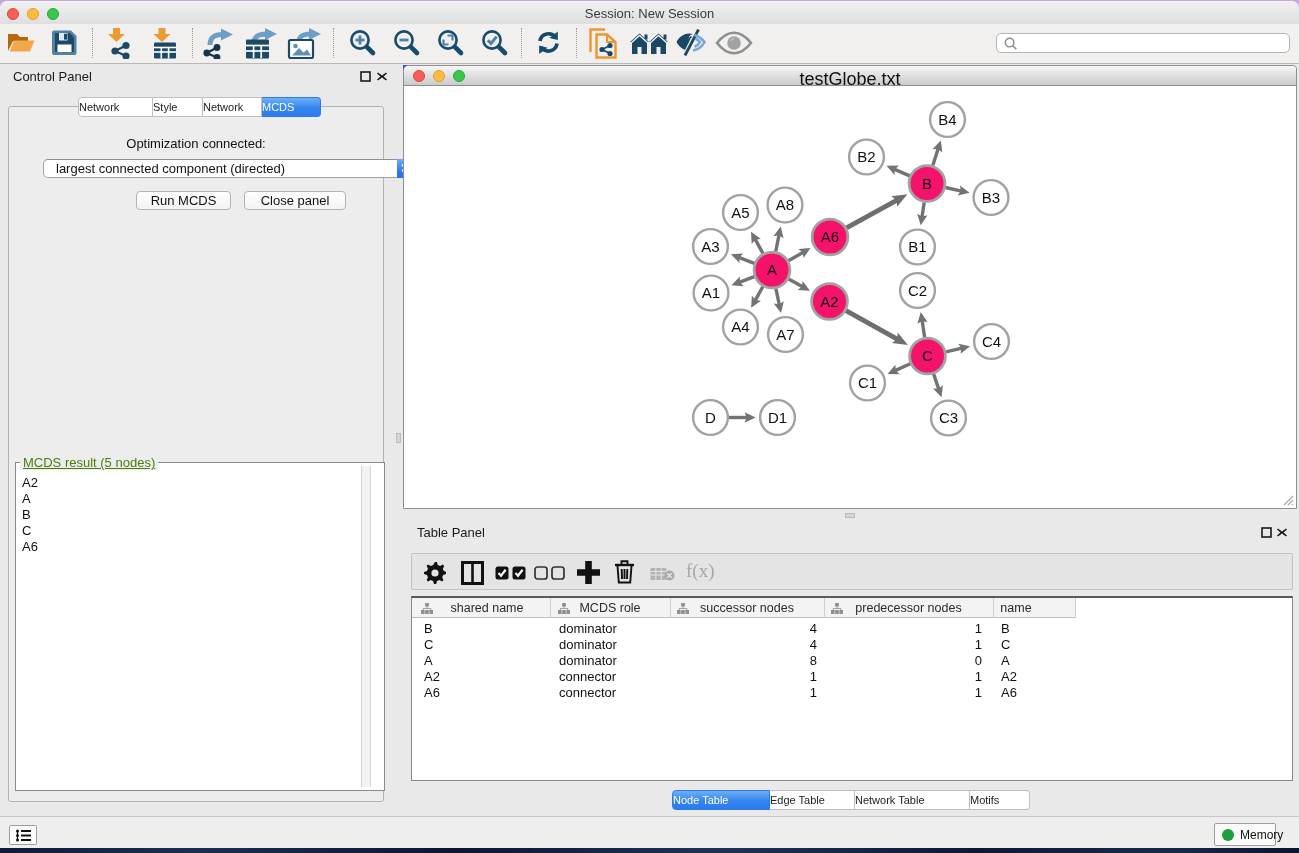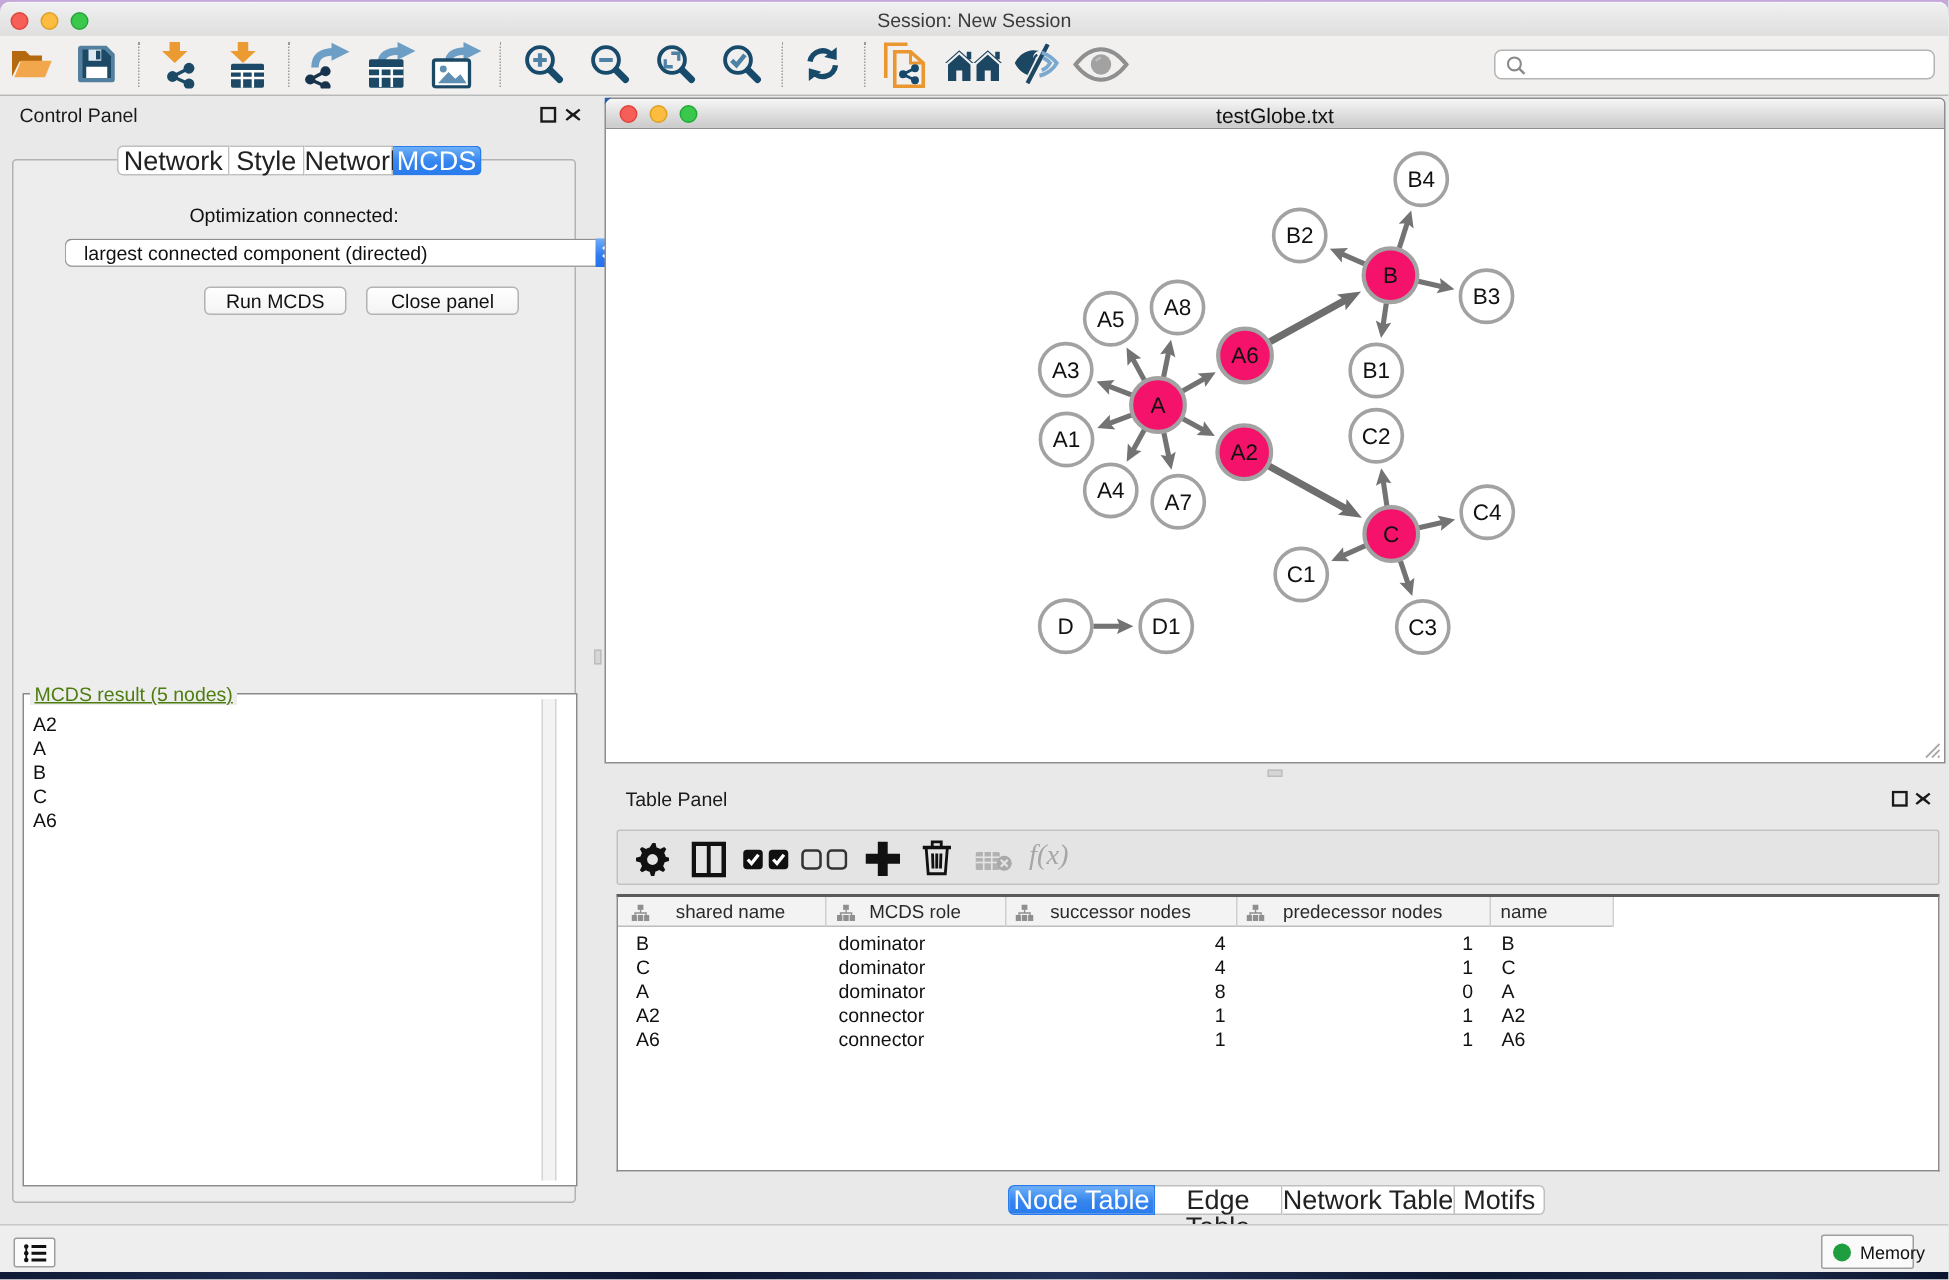--- a/index.html
+++ b/index.html
@@ -16,21 +16,21 @@
      border-bottom:1px solid #b9b9b9; }
   .sep { top:4px; width:1px; height:30px; border-left:1px dotted #9b9b9b; }
   #searchbox { left:996px; top:9px; width:294px; height:20px; background:#fff;
      border:1px solid #b4b4b4; border-radius:5px; }
   #main { left:0; top:64px; width:1299px; height:752px; background:#e9e9e9; }
   .ptitle { font-size:13px; color:#1a1a1a; }
   #cp-body { left:8px; top:42px; width:376px; height:696px;
      border:1px solid #b3b3b3; border-radius:3px; background:#ededed; }
   .tabs { display:flex; height:20px; }
   .tab { border:1px solid #bfbfbf; border-left:none; background:#fff; color:#222;
-     font-size:18px; text-align:center; line-height:18px; }
+     font-size:11px; line-height:18px; }
   .tab.first { border-left:1px solid #bfbfbf; border-radius:4px 0 0 4px; }
   .tab.last { border-radius:0 4px 4px 0; }
   .tab.sel { background:linear-gradient(#6db0f7,#3585ef 55%,#2a7ced); color:#fff; border-color:#2a7ced; }
   .btn { background:linear-gradient(#ffffff,#f3f3f3); border:1px solid #b3b3b3;
      border-radius:4px; font-size:13px; color:#111; text-align:center;margin-left:42px; }
   #dropdown { left:43px; top:95px; width:372px; height:19px; background:#fff;
      border:1px solid #a2a2a2; border-top-color:#8f8f8f; border-radius:5px;padding-left:40px; }
   #dropdown .txt { left:12px; top:1px; font-size:13px; color:#111; }
   #dropdown .cap { right:-1px; top:-1px; width:18px; height:19px;
      background:linear-gradient(#70acf8,#2f7cf0 60%,#2471ea); border-radius:0 5px 5px 0; }
@@ -38,21 +38,21 @@
      border:1px solid #8a8a8a; background:#fff; }
   #legend { left:20px; top:391px; font-size:13px; color:#4d7c0f; background:#ededed; padding:0 3px;text-decoration:underline; }
   #mtrack { left:361px; top:402px; width:10px; height:321px; background:#f3f3f3;
      border-left:1px solid #d6d6d6; border-right:1px solid #d6d6d6; }
   .mitem { font-size:13px; color:#111; }
   #netwin { left:403px; top:1px; width:894px; height:444px; background:#fff;
      border:1px solid #8e8e8e; border-radius:4px 4px 0 0; }
   #nettb { left:0; top:0; width:892px; height:20px;
      background:linear-gradient(#f6f6f6,#d5d5d5 75%,#cbcbcb);
      border-bottom:1px solid #8e8e8e; border-radius:4px 4px 0 0; }
-  #nettb .t { width:100%; text-align:center; top:3px; font-size:14px; color:#111; }
+  #nettb .t { width:100%; text-align:center; top:3px; font-size:18px; color:#111; }
   #ttoolbar { left:411px; top:489px; width:882px; height:37px; background:#e4e4e4;
      border:1px solid #c2c2c2; border-radius:2px; }
   #ttable { left:411px; top:532px; width:882px; height:185px; background:#fff;
      border:1px solid #8a8a8a; border-top:2px solid #5a5a5a; }
   .thtxt { font-size:12.5px; color:#2a2a2a; text-align:center; top:3px; width:100%; }
   .row { font-size:13px; color:#111; }
   #statusbar { left:0; top:816px; width:1299px; height:32px; background:#eeeeee;
      border-top:1px solid #c8c8c8; }
   #darkstrip { left:0; top:848px; width:1299px; height:5px;
      background:linear-gradient(90deg,#101a36,#1e2d52 15%,#0d1530 35%,#223158 55%,#0e1833 75%,#1a2848 90%,#0b142e); }
@@ -414,21 +414,21 @@
     <g stroke="#e4e4e4" stroke-width="1.1">
       <line x1="0.5" y1="4.5" x2="16.5" y2="4.5"></line>
           <line x1="0.5" y1="8" x2="16.5" y2="8"></line>
       <line x1="5.8" y1="1" x2="5.8" y2="13"></line>
           <line x1="11.2" y1="1" x2="11.2" y2="13"></line>
     </g>
     <circle cx="19.5" cy="8.5" r="5" fill="#5a5a5a"></circle>
     <path d="M17.2 6.2 L21.8 10.8 M21.8 6.2 L17.2 10.8" stroke="#e4e4e4" stroke-width="1.5"></path>
   </g>
 </svg>
-<div class="abs" style="left:686px;top:496px;width:40px;font-family:'Liberation Serif',serif;font-style:italic;font-size:19px;color:#a6a6a6">f(x)</div>
+<div class="abs" style="left:686px;top:496px;width:40px;font-family:'Liberation Serif',serif;font-size:19px;color:#a6a6a6">f(x)</div>
 <div id="ttable" class="abs"></div>
 
 <div class="abs" id="thdr" style="left:412px;top:534px;width:663px;height:20px;background:#f3f3f3;border-bottom:1px solid #bdbdbd"></div>
 <div class="abs" style="left:550px;top:534px;width:1px;height:20px;background:#cfcfcf"></div>
 <div class="abs" style="left:670px;top:534px;width:1px;height:20px;background:#cfcfcf"></div>
 <div class="abs" style="left:824px;top:534px;width:1px;height:20px;background:#cfcfcf"></div>
 <div class="abs" style="left:993px;top:534px;width:1px;height:20px;background:#cfcfcf"></div>
 <div class="abs" style="left:1075px;top:534px;width:1px;height:20px;background:#cfcfcf"></div>
 <div class="abs thtxt" style="left:418px;top:537px;width:138px">shared name</div>
 <div class="abs thtxt" style="left:550px;top:537px;width:120px">MCDS role</div>

